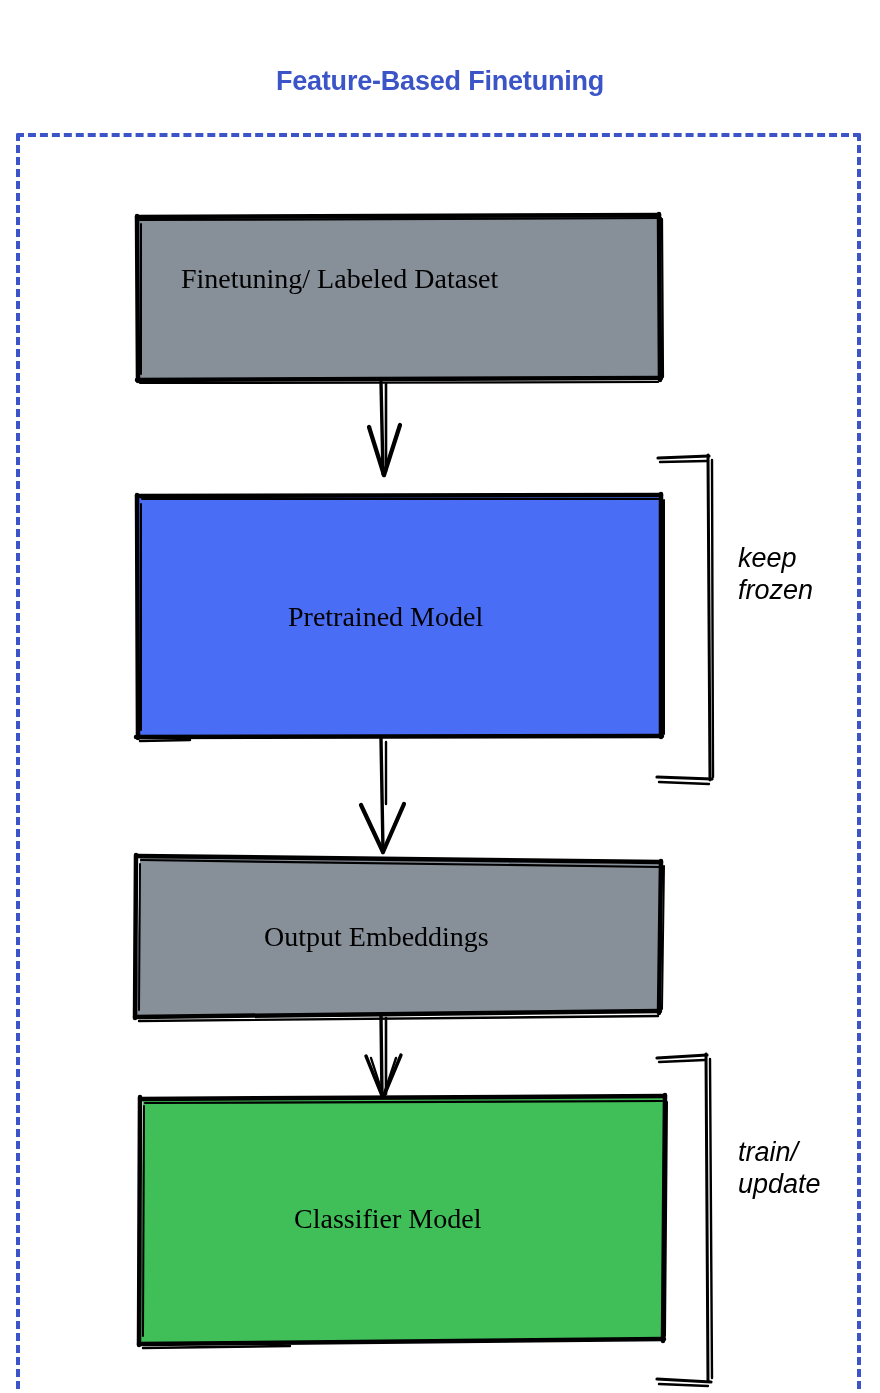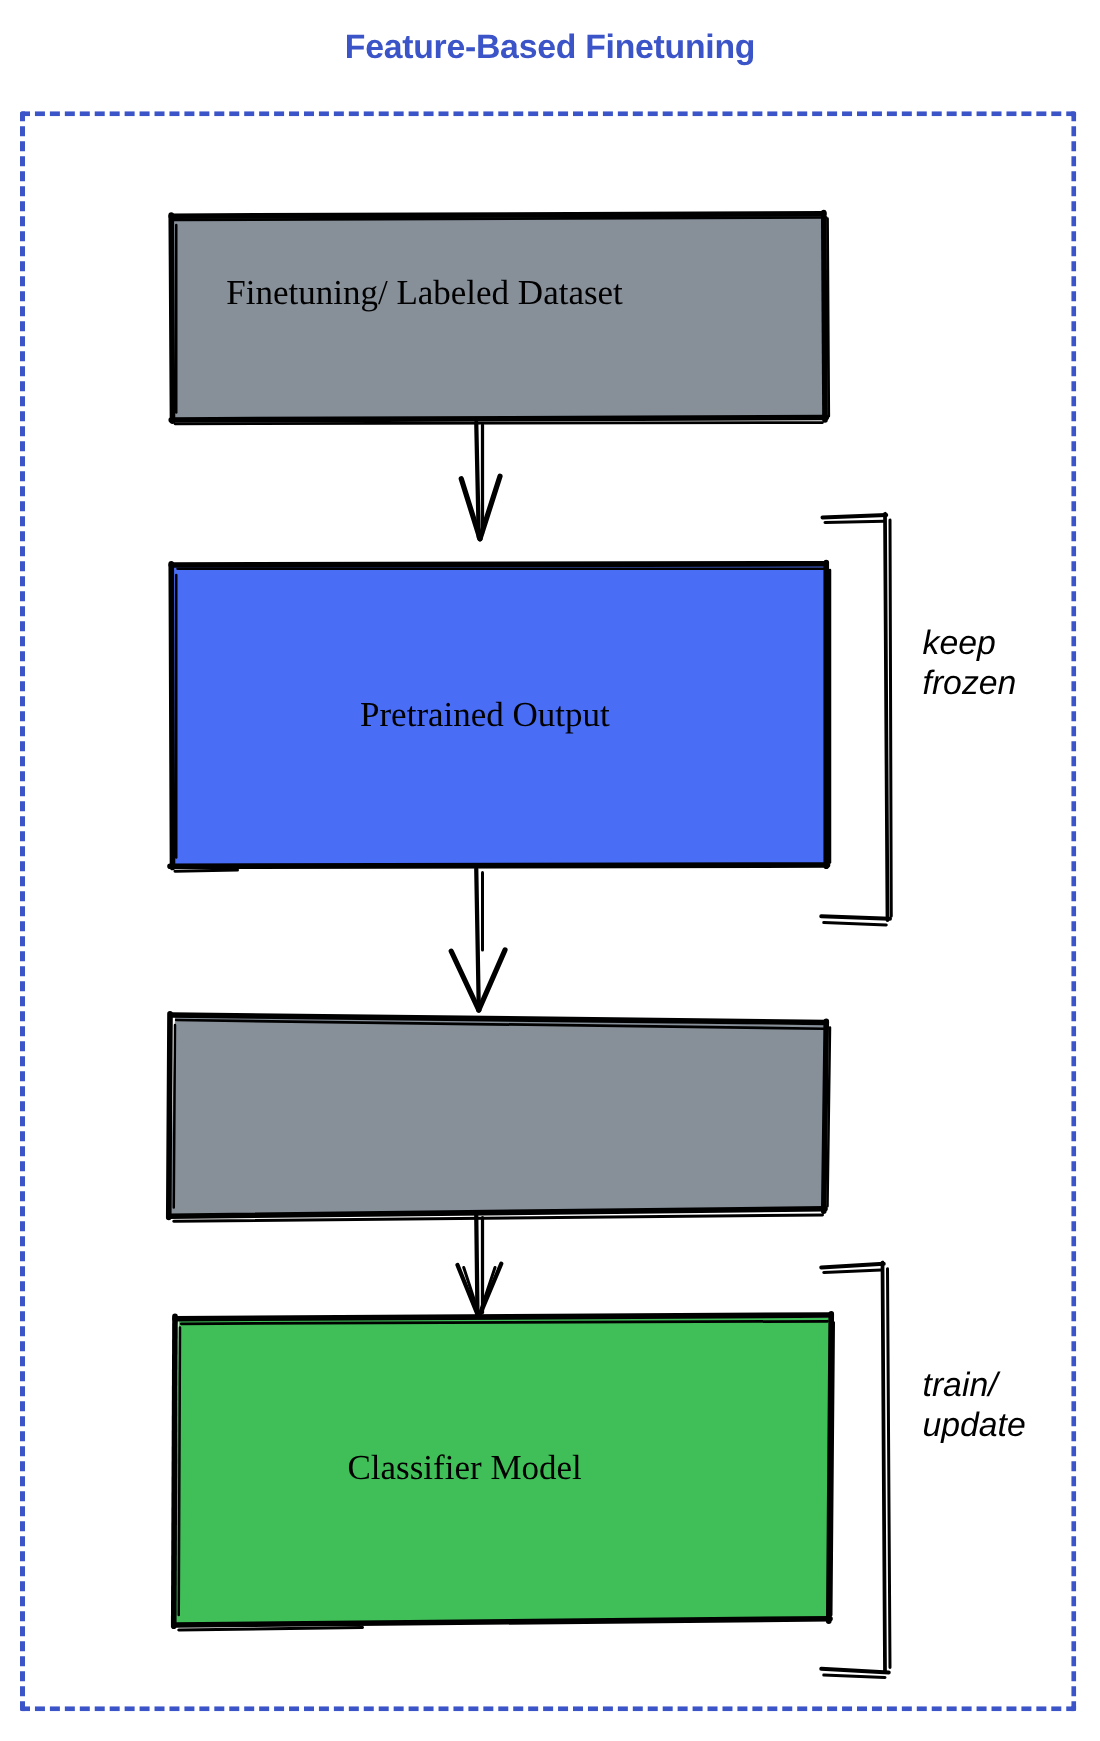--- a/index.html
+++ b/index.html
@@ -12,20 +12,21 @@
     height: 1393px;
     position: relative;
     overflow: hidden;
     font-family: "Liberation Sans", sans-serif;
     -webkit-font-smoothing: antialiased;
   }
 
   #canvas {
     position: absolute;
     inset: 0;
+    margin-top: 44px;
   }
 
   
   .diagram-title {
     position: absolute;
     left: 0;
     top: 22px;
     width: 880px;
     text-align: center;
     font-size: 27px;
@@ -183,26 +184,27 @@
       <path d="M657,1335 L711,1338" stroke="#000" stroke-width="3.2" fill="none" stroke-linecap="round"></path>
       <path d="M659,1340 L708,1342" stroke="#000" stroke-width="2.4" fill="none" stroke-linecap="round"></path>
     </g>
 
   </svg>
 
   <div class="node-hit" style="left:137px; top:171px; width:527px; height:168px;"></div>
   <div class="box-label" style="left:181px; top:220px;">Finetuning/ Labeled Dataset</div>
 
   <div class="node-hit" style="left:136px; top:450px; width:530px; height:245px;"></div>
-  <div class="box-label" style="left:288px; top:558px;">Pretrained Output</div>
+  <div class="box-label" style="left:288px; top:558px;">Pretrained Model</div>
 
   <div class="node-hit" style="left:135px; top:811px; width:530px; height:163px;"></div>
+  <div class="box-label" style="left:264px; top:878px;">Output Embeddings</div>
 
   <div class="node-hit" style="left:139px; top:1051px; width:529px; height:250px;"></div>
-  <div class="box-label" style="left:278px; top:1160px;">Classifier Model</div>
+  <div class="box-label" style="left:294px; top:1160px;">Classifier Model</div>
 
   <div class="side-note" style="left:738px; top:498px;">keep
 frozen</div>
 
   <div class="side-note" style="left:738px; top:1092px;">train/
 update</div>
 
 </div>
 
 </body></html>

